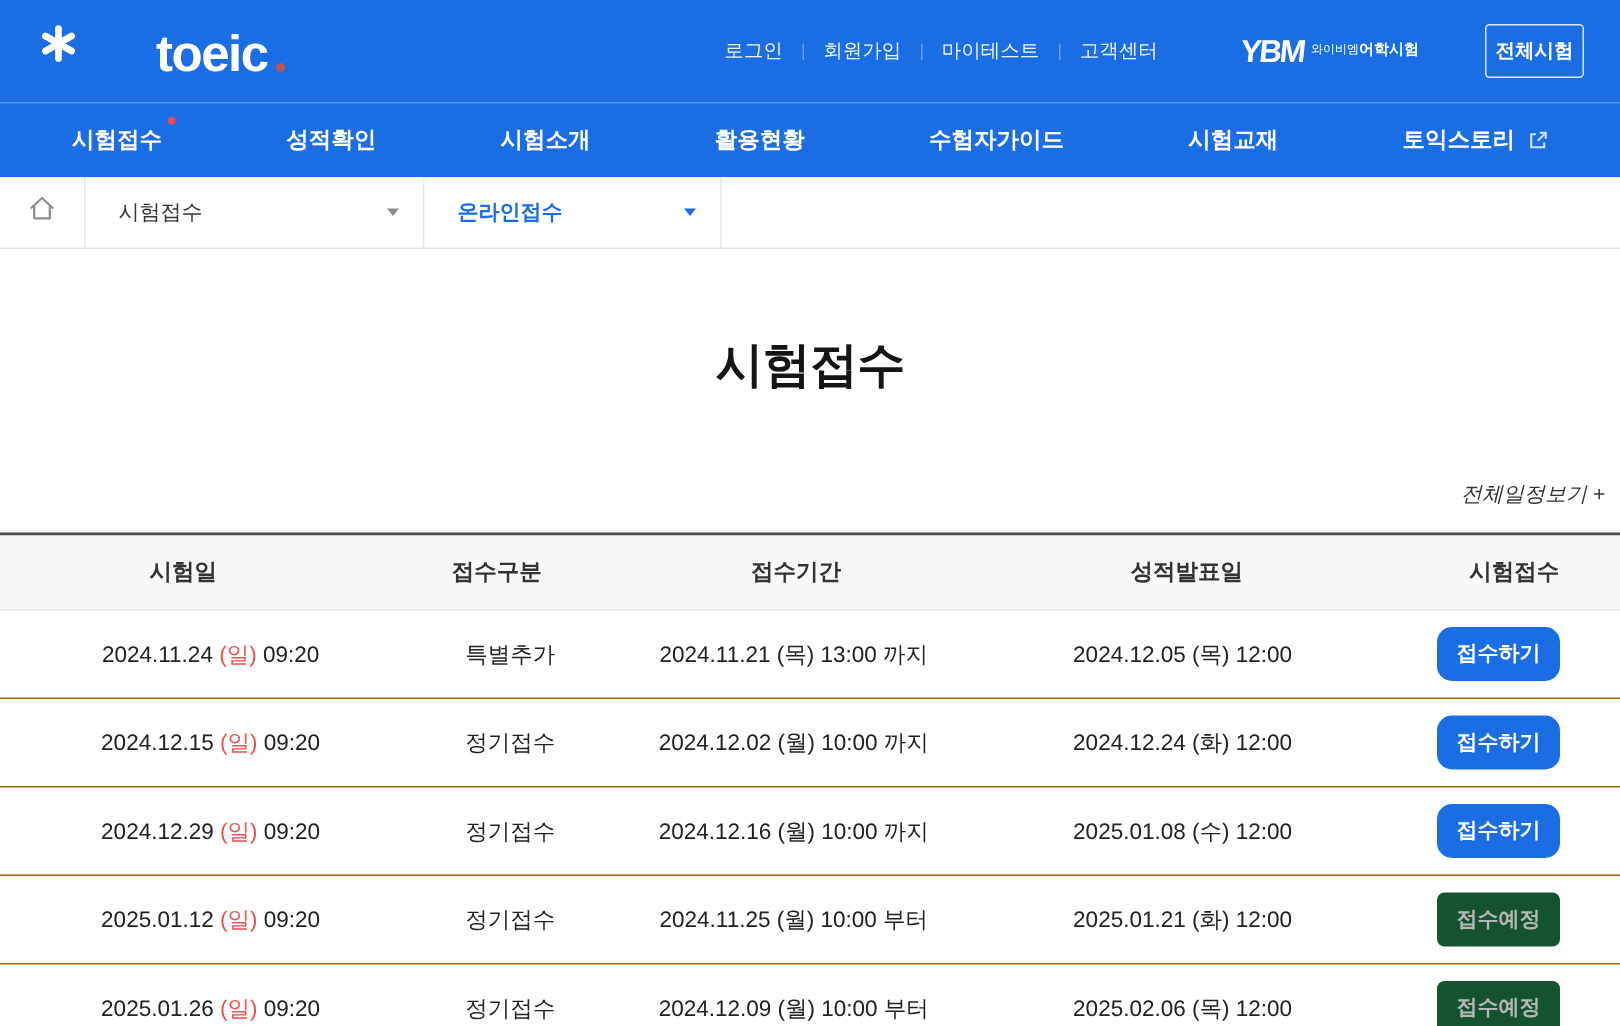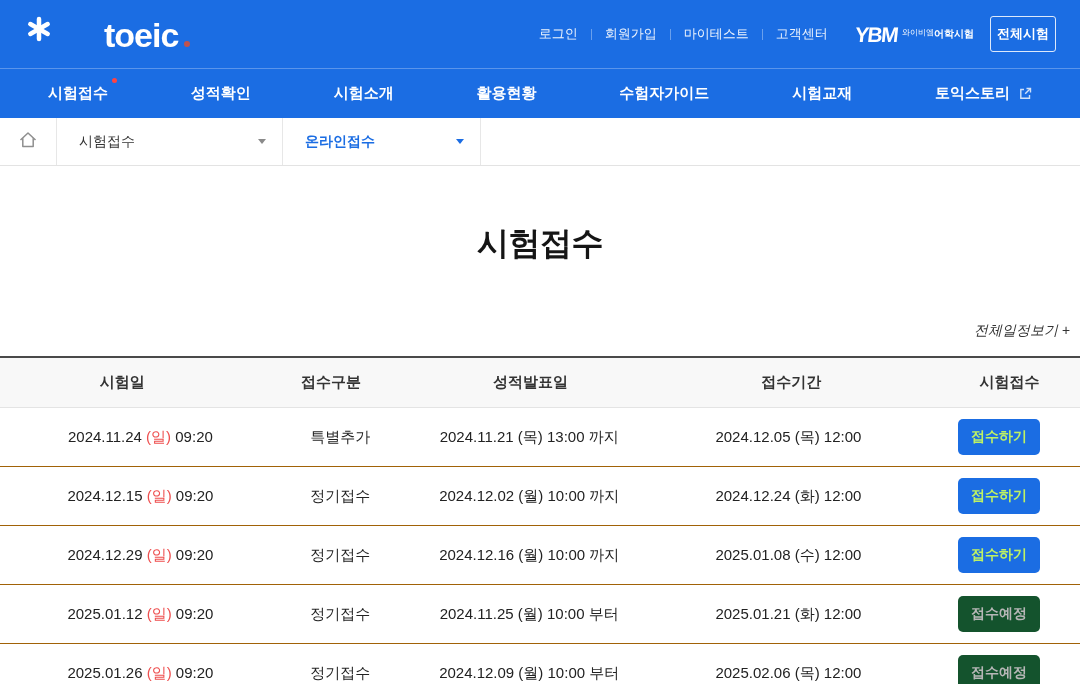--- a/index.html
+++ b/index.html
@@ -7,21 +7,21 @@
     font-family:"Liberation Sans","DejaVu Sans",sans-serif; }
 
   
   .top-header { height:68px; background:#1B6DE3; display:flex; align-items:center;
     justify-content:space-between; padding:0 24px 0 26px; }
   .logo { display:flex; align-items:flex-end; gap:4px; cursor:pointer; }
   .logo-mark { margin-bottom:6px; }
   .logo-text { color:#fff; font-size:34px; font-weight:700; letter-spacing:-1px; line-height:1;margin-left:48px; }
   .logo-dot { width:6px; height:6px; border-radius:50%; background:#c0524d; margin:0 0 5px 2px; }
 
-  .header-right { display:flex; align-items:center; }
+  .header-right { display:flex; align-items:center;gap:28px; }
   .util-links { display:flex; align-items:center; }
   .util-link { color:rgba(255,255,255,0.92); font-size:13px; padding:0 13px; cursor:pointer; }
   .util-sep { width:1px; height:11px; background:rgba(255,255,255,0.35); }
   .ybm-logo { display:flex; align-items:center; gap:5px; margin:0 16px 0 14px; cursor:pointer; }
   .ybm-mark { color:#fff; font-weight:900; font-size:21px; letter-spacing:-1.5px;
     transform:skewX(-6deg); line-height:1; }
   .ybm-text { display:flex; flex-direction:row; color:#fff; font-size:8px; line-height:1.25;text-align:right; }
   .ybm-text .l2 { font-size:10px; font-weight:700; }
   .all-tests-btn { background:transparent; border:1px solid rgba(255,255,255,0.85); color:#fff;
     font-size:13px; font-weight:600; border-radius:3px; padding:8px 6px; cursor:pointer;
@@ -60,21 +60,21 @@
   .exam-table { width:100%; border-top:2px solid #4a4a4a; }
   .thead { display:flex; height:50px; align-items:center; background:#f8f8f8;
     border-bottom:1px solid #e4e4e4;gap:35px; }
   .trow { display:flex; height:59px; align-items:center; border-bottom:1px solid #a16207; }
   .cell { text-align:center; font-size:15px; color:#222; font-weight:500; }
   .th { font-size:15px; font-weight:700; color:#333; }
   .c1 { width:26%; } .c2 { width:11%; } .c3 { width:24%; } .c4 { width:24%; } .c5 { width:15%; }
   .red-day { color:#EE4F4F; }
   .action-btn { width:82px; height:36px; border:none; border-radius:5px; font-size:14px;
     font-weight:600; cursor:pointer; font-family:inherit; }
-  .action-btn.active { background:#1B6DE3; color:#bef264; }
+  .action-btn.active { background:#1B6DE3; color:#ffffff;border-radius:10px; }
   .action-btn.disabled { background:#14532d; color:#b7b7b7; cursor:default; }
 </style>
 </head>
 <body>
 
 <div class="top-header">
   <div class="logo">
     <span class="logo-mark">
       <svg width="26" height="26" viewBox="0 0 26 26">
         <g stroke="#fff" stroke-width="4.5" stroke-linecap="round">
@@ -163,22 +163,22 @@
 <h1 class="page-title">시험접수</h1>
 
 <div class="schedule-row">
   <span class="schedule-link">전체일정보기 +</span>
 </div>
 
 <div class="exam-table">
   <div class="thead">
     <div class="cell th c1">시험일</div>
     <div class="cell th c2">접수구분</div>
+    <div class="cell th c3">접수기간</div>
     <div class="cell th c4">성적발표일</div>
-    <div class="cell th c3">접수기간</div>
     <div class="cell th c5">시험접수</div>
   </div>
 
   <div class="trow">
     <div class="cell c1"><span>2024.11.24 </span><span class="red-day">(일)</span><span> 09:20</span></div>
     <div class="cell c2">특별추가</div>
     <div class="cell c3">2024.11.21 (목) 13:00 까지</div>
     <div class="cell c4">2024.12.05 (목) 12:00</div>
     <div class="cell c5"><button class="action-btn active">접수하기</button></div>
   </div>

